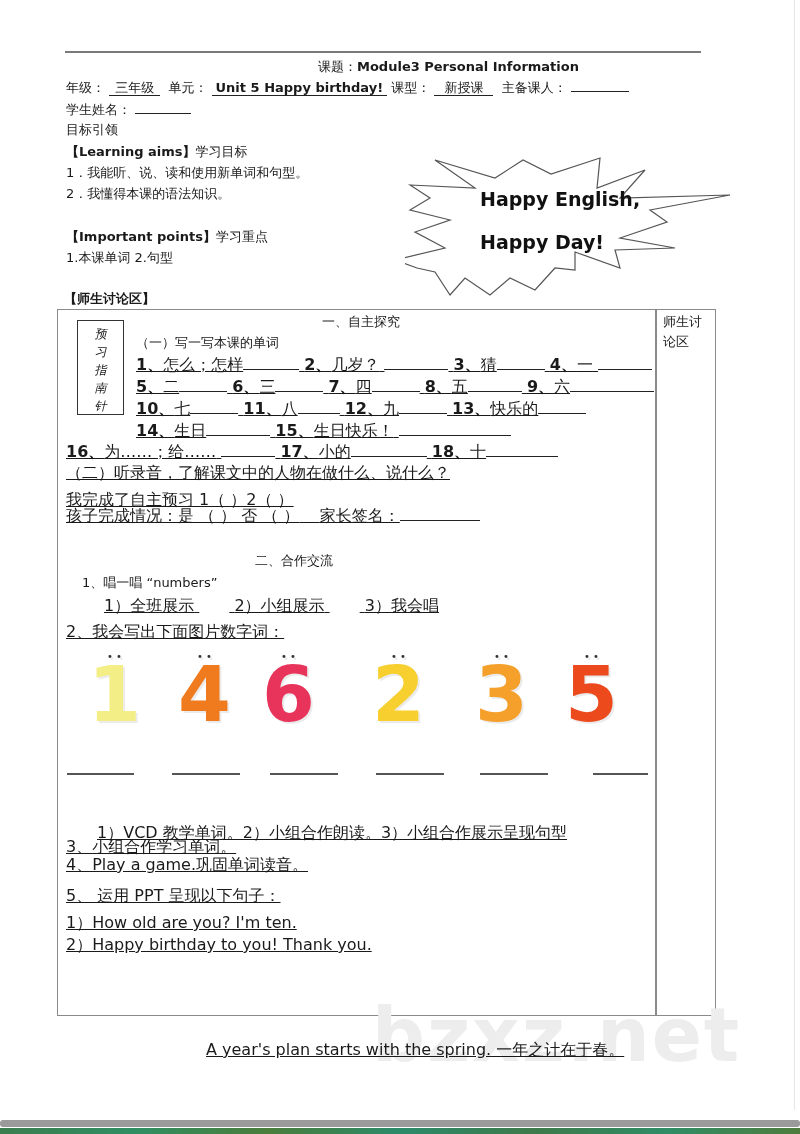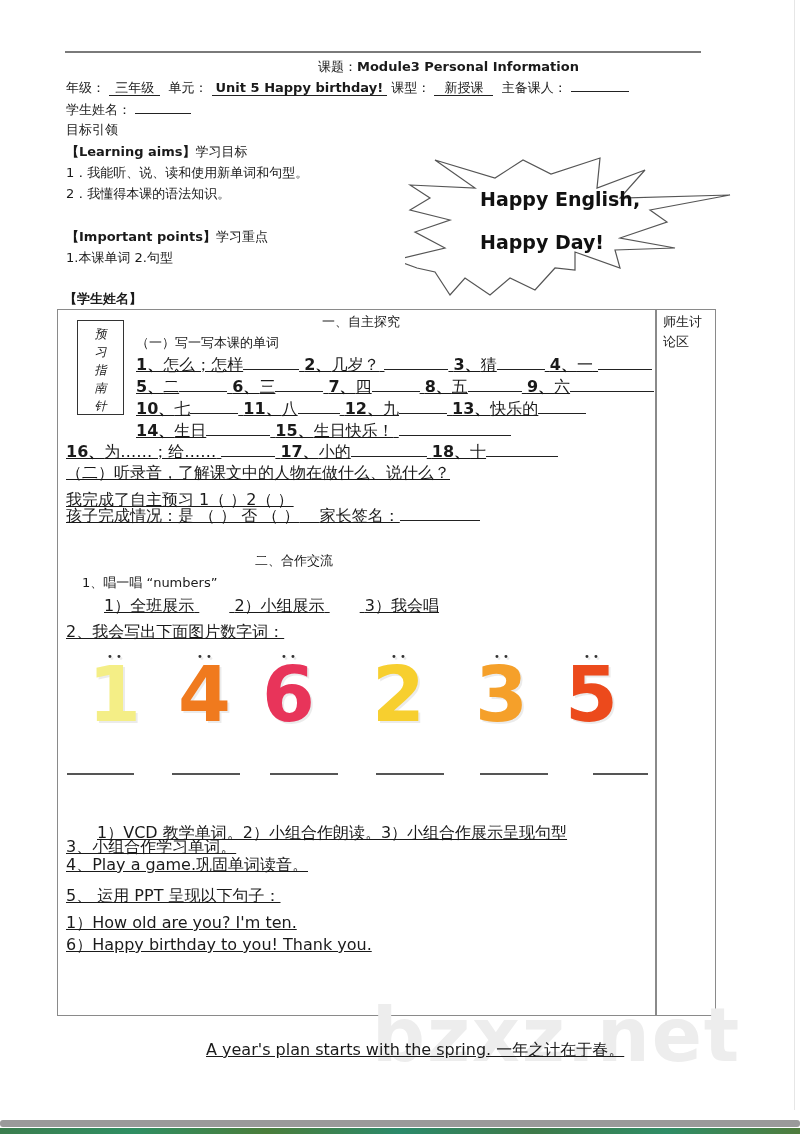--- a/index.html
+++ b/index.html
@@ -74,21 +74,21 @@
 <div class="abs f13" style="left:66px; top:249px;">1.本课单词   2.句型</div>
 
 <div class="burst">
   <svg width="330" height="150" viewBox="0 0 330 150">
     <polygon points="5,35 70,38 30,10 90,28 118,10 146,24 195,8 192,38 240,20 215,48 325,45 245,60 262,72 215,88 270,98 210,100 215,118 170,102 170,120 150,118 130,140 105,128 85,145 60,128 45,145 30,122 12,118 -10,110 40,98 10,82 45,70 5,60 25,48" fill="#ffffff" stroke="#555" stroke-width="1.2"></polygon>
   </svg>
   <div class="burst-text" style="left:75px; top:38px;">Happy English,</div>
   <div class="burst-text" style="left:75px; top:81px;">Happy Day!</div>
 </div>
 
-<div class="abs f13 bold" style="left:64px; top:290px;">【学生姓名】</div>
+<div class="abs f13 bold" style="left:64px; top:290px;">【师生讨论区】</div>
 
 <div class="table"></div>
 <div class="col-divider"></div>
 
 <div class="abs f13" style="left:663px; top:312px; white-space:normal; width:48px; line-height:20px;">师生讨论区</div>
 
 <div class="guide-box">
   <div>预</div>
   <div>习</div>
   <div>指</div>
@@ -164,19 +164,19 @@
 <div class="answer-line" style="left:270px; width:68px;"></div>
 <div class="answer-line" style="left:376px; width:68px;"></div>
 <div class="answer-line" style="left:480px; width:68px;"></div>
 <div class="answer-line" style="left:593px; width:55px;"></div>
 
 <div class="abs f12" style="left:66px; top:793px;margin-top:44px;">3、小组合作学习单词。</div>
 <div class="abs f12" style="left:97px; top:823px;">1）VCD 教学单词。2）小组合作朗读。3）小组合作展示呈现句型</div>
 <div class="abs f12" style="left:66px; top:855px;">4、Play a game.巩固单词读音。</div>
 <div class="abs f12" style="left:66px; top:886px;">5、 运用 PPT 呈现以下句子：</div>
 <div class="abs f12" style="left:66px; top:913px;">1）How old are you? I'm ten.</div>
-<div class="abs f12" style="left:66px; top:935px;">6）Happy birthday to you! Thank you.</div>
+<div class="abs f12" style="left:66px; top:935px;">2）Happy birthday to you! Thank you.</div>
 
 <div class="watermark">bzxz.net</div>
 <div class="abs f12" style="left:206px; top:1040px;">A year's plan starts with the spring. 一年之计在于春。</div>
 
 <div class="scrollbar"></div>
 <div class="green-strip"></div>
 
 </body></html>

